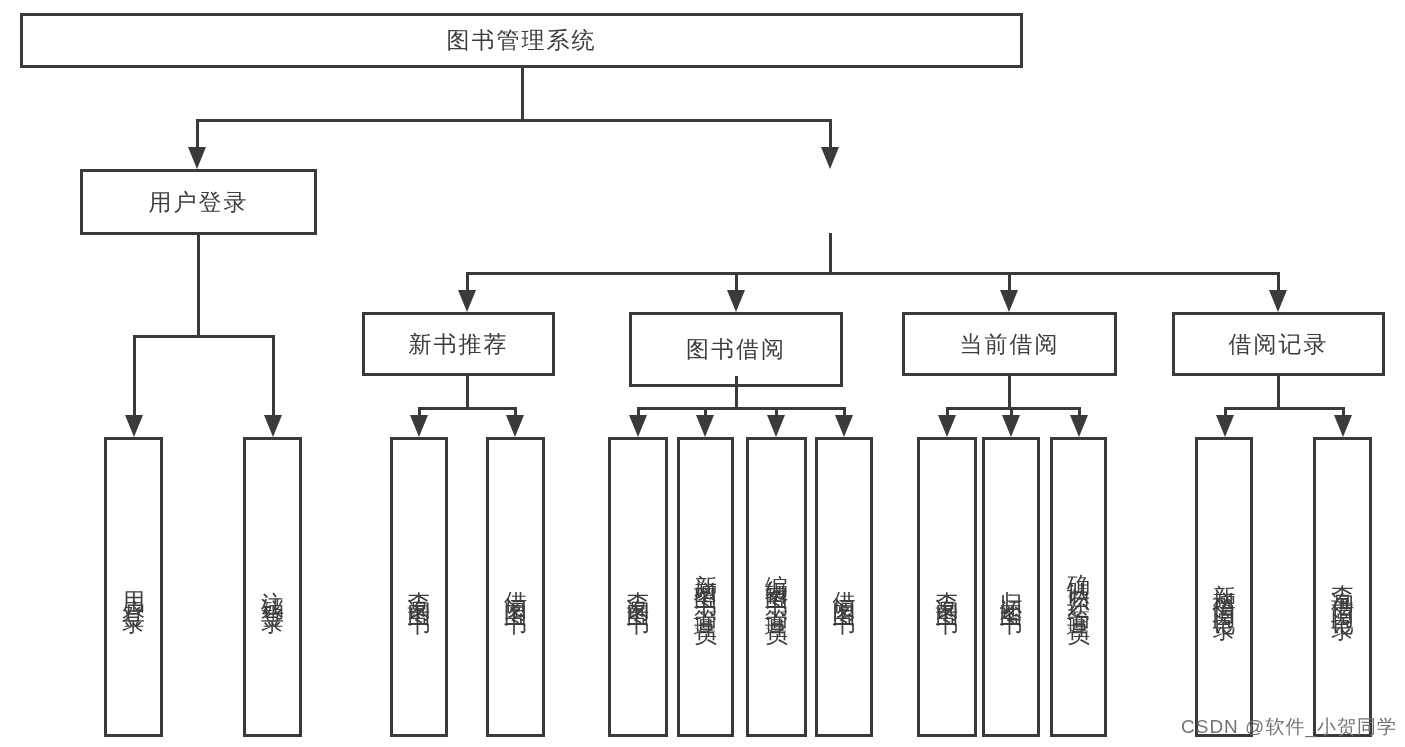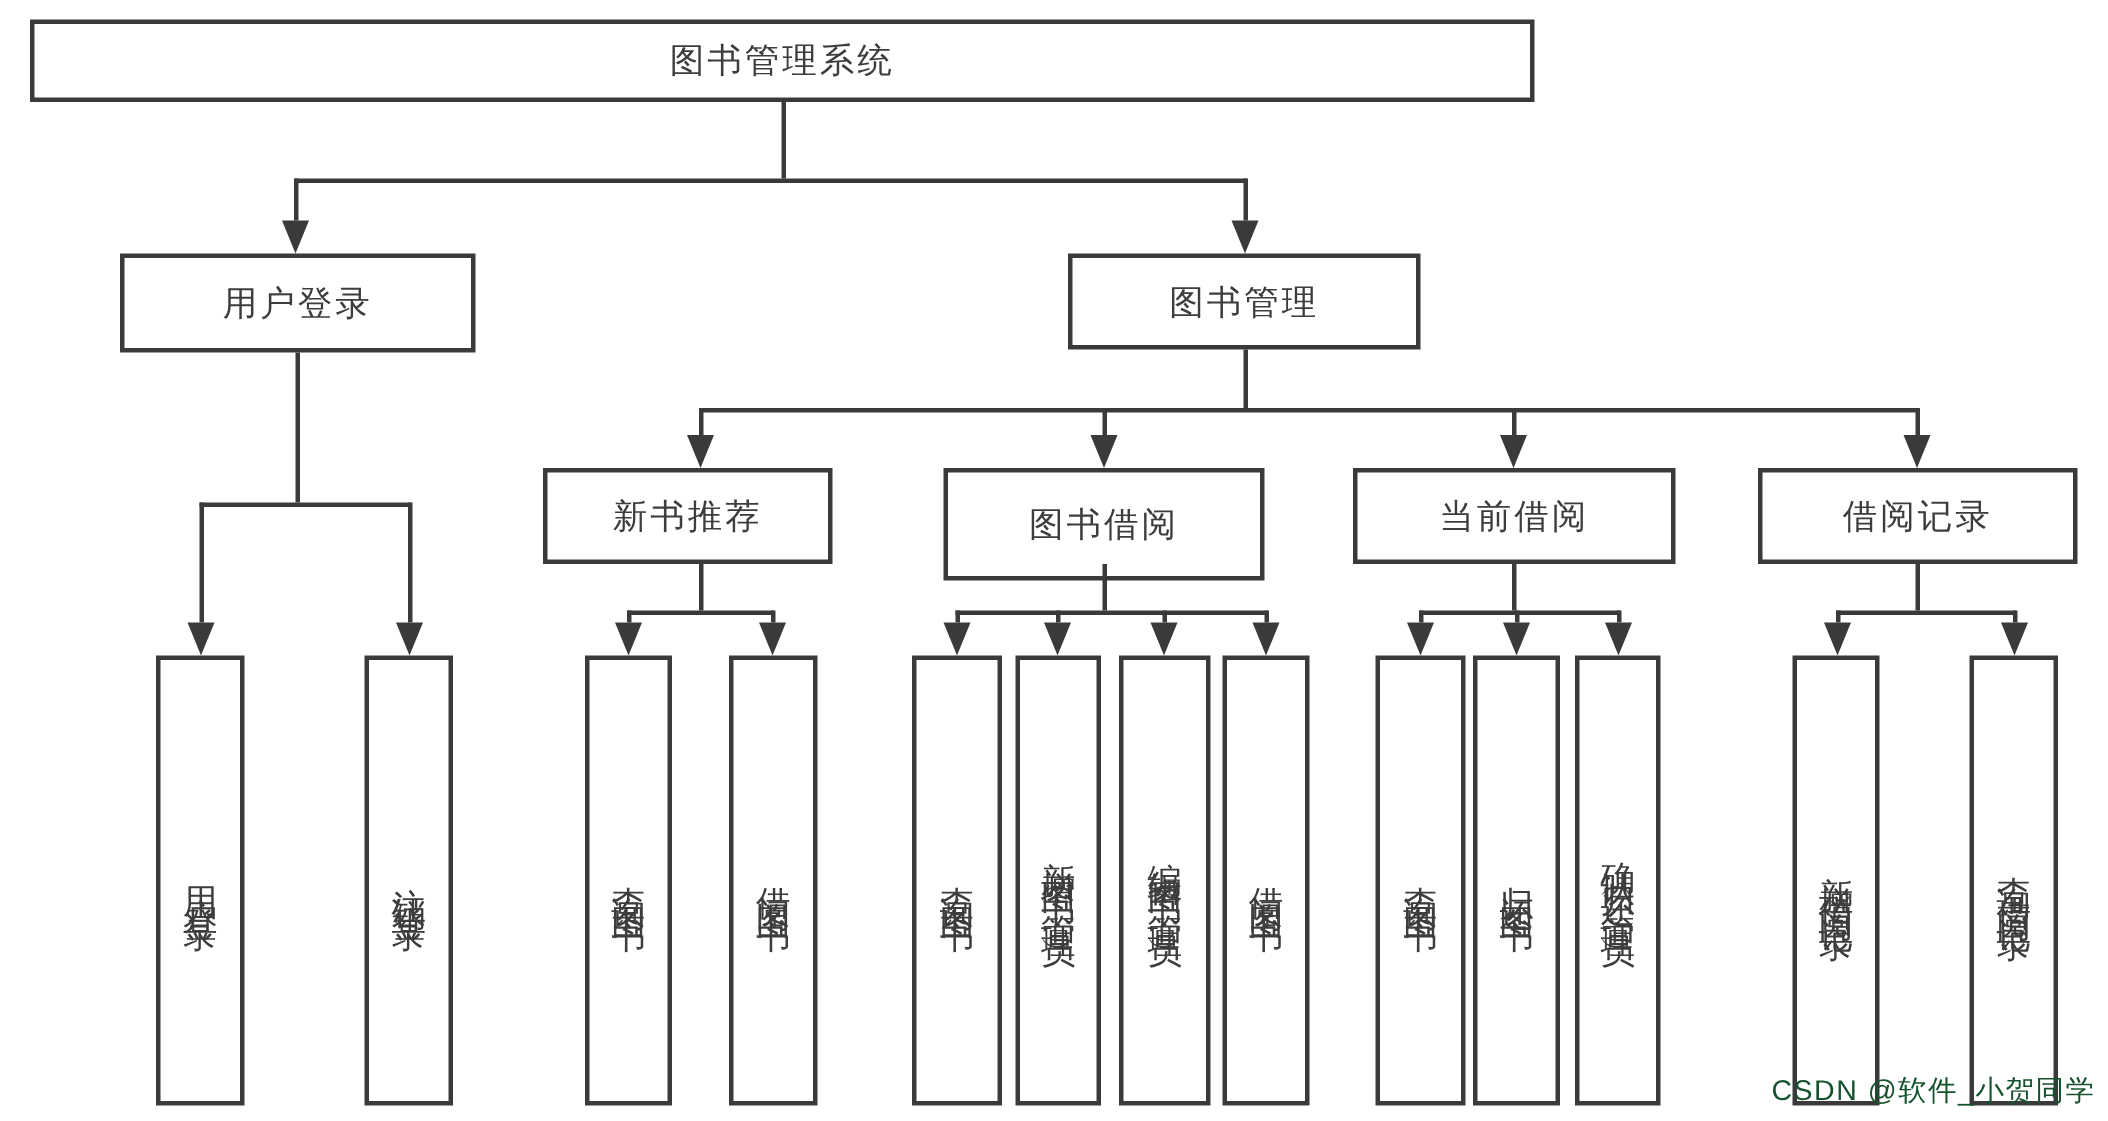--- a/index.html
+++ b/index.html
@@ -52,35 +52,34 @@
     height: 0;
     border-left: 9px solid transparent;
     border-right: 9px solid transparent;
     border-top: 22px solid #3a3a3a;
   }
   .watermark {
     position: absolute;
     left: 1181px;
     top: 714px;
     font-size: 19px;
-    color: #14532d;
+    color: #737373;
     letter-spacing: 1px;
     z-index: 5;
     white-space: nowrap;
   }
 </style>
 </head>
 <body>
 
 <div id="stage">
 
   <div class="box" style="left:20px; top:13px; width:1003px; height:55px;">图书管理系统</div>
 
   <div class="box" style="left:80px; top:169px; width:237px; height:66px;">用户登录</div>
-  <div class="box" style="left:712px; top:169px; width:235px; height:64px;">图书管理</div>
 
   <div class="box" style="left:362px; top:312px; width:193px; height:64px;">新书推荐</div>
   <div class="box" style="left:629px; top:312px; width:214px; height:75px;">图书借阅</div>
   <div class="box" style="left:902px; top:312px; width:215px; height:64px;">当前借阅</div>
   <div class="box" style="left:1172px; top:312px; width:213px; height:64px;">借阅记录</div>
 
   <div class="box vbox" style="left:104px; top:437px; width:59px; height:300px;">
     <span>用户登录</span>
     </div>
   <div class="box vbox" style="left:243px; top:437px; width:59px; height:300px;">

